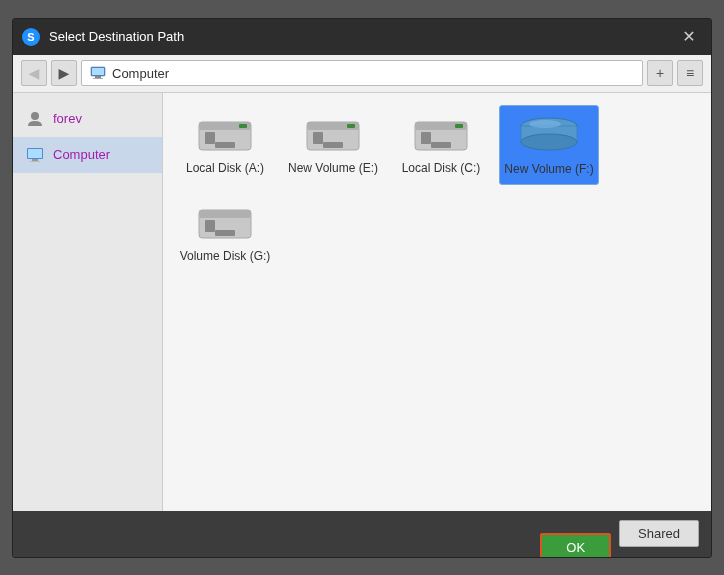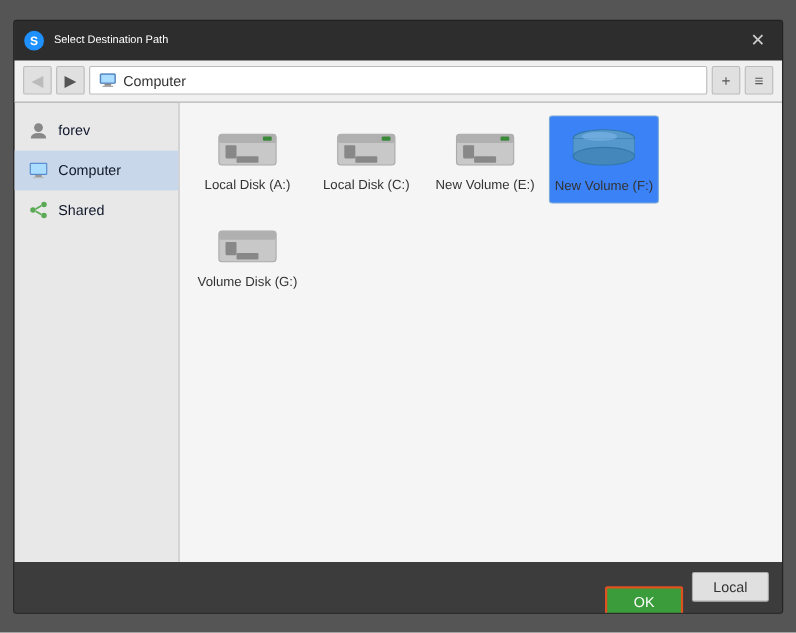--- a/index.html
+++ b/index.html
@@ -33,21 +33,21 @@
       flex-shrink: 0;
     }
     .title-bar-icon {
       width: 20px;
       height: 20px;
       margin-right: 8px;
       flex-shrink: 0;
     }
     .title-bar-text {
       color: #fff;
-      font-size: 10px;
+      font-size: 13px;
       flex: 1;
     }
     .title-bar-close {
       width: 28px;
       height: 28px;
       display: flex;
       align-items: center;
       justify-content: center;
       color: #ccc;
       font-size: 16px;
@@ -127,21 +127,21 @@
       border-right: 1px solid #ccc;
       padding: 8px 0;
       flex-shrink: 0;
     }
     .sidebar-item {
       display: flex;
       align-items: center;
       padding: 8px 12px;
       cursor: pointer;
       gap: 8px;
-      color: #0f172a;
+      color: #a21caf;
       font-size: 13px;
     }
     .sidebar-item.active {
       background: #c8d8ea;
     }
     .sidebar-icon {
       width: 20px;
       height: 20px;
       flex-shrink: 0;
       display: flex;
@@ -283,32 +283,20 @@
             <rect x="1" y="2" width="16" height="11" rx="1" fill="#5588cc"></rect>
             <rect x="2" y="3" width="14" height="9" fill="#aaddff"></rect>
             <rect x="6" y="13" width="6" height="2" fill="#999"></rect>
             <rect x="4" y="15" width="10" height="1" fill="#bbb"></rect>
           </svg>
         </div>
         <span>Computer</span>
       </div>
 
 
-      <div class="sidebar-item">
-        <div class="sidebar-icon">
-          <svg width="18" height="18" viewBox="0 0 18 18">
-            <circle cx="4" cy="9" r="2.5" fill="#5aaa55"></circle>
-            <circle cx="14" cy="4" r="2.5" fill="#5aaa55"></circle>
-            <circle cx="14" cy="14" r="2.5" fill="#5aaa55"></circle>
-            <line x1="6.5" y1="8" x2="11.5" y2="5" stroke="#5aaa55" stroke-width="1.5"></line>
-            <line x1="6.5" y1="10" x2="11.5" y2="13" stroke="#5aaa55" stroke-width="1.5"></line>
-          </svg>
-        </div>
-        <span>Shared</span>
-      </div>
     </div>
 
     <div class="main-content">
 
       <div class="drive-item">
         <div class="drive-icon">
           <svg width="60" height="42" viewBox="0 0 60 42">
 
             <rect x="4" y="8" width="52" height="28" rx="3" fill="#c8c8c8" stroke="#aaa" stroke-width="1"></rect>
             <rect x="4" y="8" width="52" height="8" rx="2" fill="#b0b0b0"></rect>
@@ -324,34 +312,34 @@
       <div class="drive-item">
         <div class="drive-icon">
           <svg width="60" height="42" viewBox="0 0 60 42">
             <rect x="4" y="8" width="52" height="28" rx="3" fill="#c8c8c8" stroke="#aaa" stroke-width="1"></rect>
             <rect x="4" y="8" width="52" height="8" rx="2" fill="#b0b0b0"></rect>
             <rect x="20" y="28" width="20" height="6" rx="1" fill="#888"></rect>
             <rect x="44" y="10" width="8" height="4" rx="1" fill="#3a8a3a"></rect>
             <rect x="10" y="18" width="10" height="12" rx="1" fill="#888"></rect>
           </svg>
         </div>
-        <span class="drive-label">Local Disk (C:)</span>
+        <span class="drive-label">New Volume (E:)</span>
       </div>
 
       <div class="drive-item">
         <div class="drive-icon">
           <svg width="60" height="42" viewBox="0 0 60 42">
             <rect x="4" y="8" width="52" height="28" rx="3" fill="#c8c8c8" stroke="#aaa" stroke-width="1"></rect>
             <rect x="4" y="8" width="52" height="8" rx="2" fill="#b0b0b0"></rect>
             <rect x="20" y="28" width="20" height="6" rx="1" fill="#888"></rect>
             <rect x="44" y="10" width="8" height="4" rx="1" fill="#3a8a3a"></rect>
             <rect x="10" y="18" width="10" height="12" rx="1" fill="#888"></rect>
           </svg>
         </div>
-        <span class="drive-label">New Volume (E:)</span>
+        <span class="drive-label">Local Disk (C:)</span>
       </div>
 
       <div class="drive-item selected">
         <div class="drive-icon">
           <svg width="64" height="44" viewBox="0 0 64 44">
 
             <ellipse cx="32" cy="12" rx="28" ry="8" fill="#5599cc" stroke="#3377aa" stroke-width="1"></ellipse>
             <rect x="4" y="12" width="56" height="16" fill="#5599cc" stroke="#3377aa" stroke-width="0.5"></rect>
             <ellipse cx="32" cy="28" rx="28" ry="8" fill="#4488bb" stroke="#3377aa" stroke-width="1"></ellipse>
 
@@ -371,15 +359,15 @@
           </svg>
         </div>
         <span class="drive-label">Volume Disk (G:)</span>
       </div>
 
     </div>
   </div>
 
   <div class="dialog-footer">
     <button class="btn-ok">OK</button>
-    <button class="btn-cancel">Local</button>
+    <button class="btn-cancel">Shared</button>
   </div>
 </div>
 
 </body></html>

